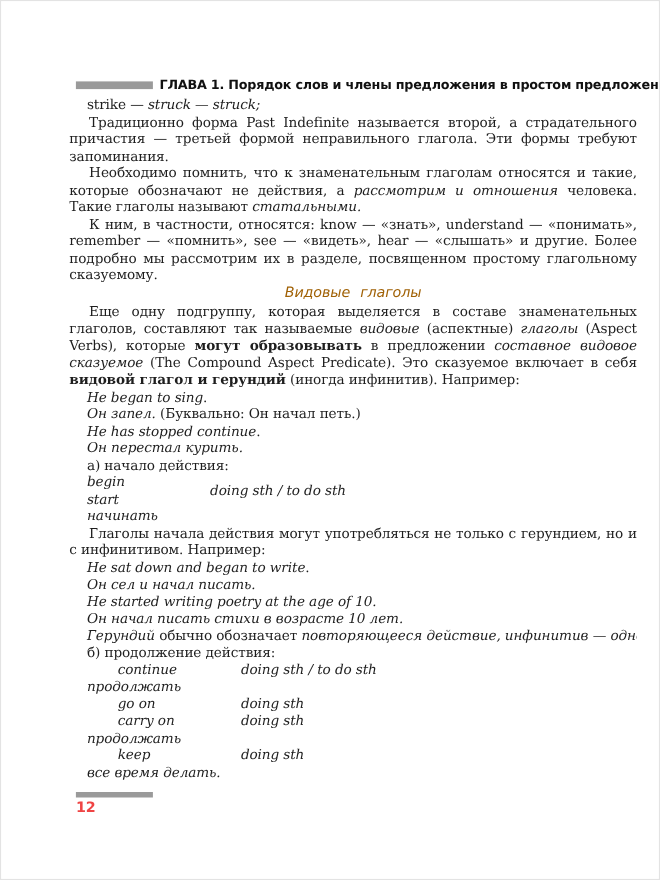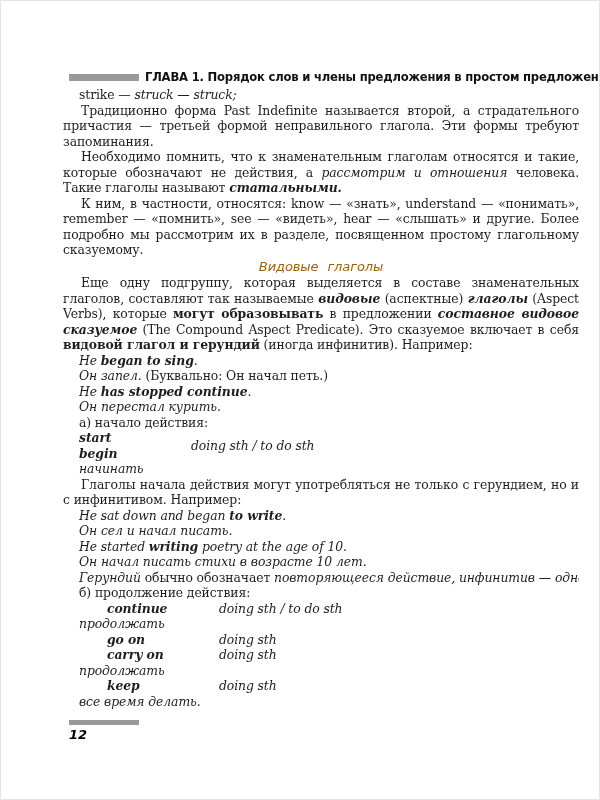--- a/index.html
+++ b/index.html
@@ -14,37 +14,37 @@
   .header-bar{width:70px;height:7px;background:#9a9a9a;margin-right:6px;flex:none;}
   .header-title{
     font-family:"DejaVu Sans","Liberation Sans",sans-serif;
     font-weight:bold;font-size:11.6px;white-space:nowrap;letter-spacing:-0.2px;color:#111;
   }
   .content{position:absolute;left:62px;top:86px;width:516px;overflow:hidden;}
   p{margin:0;text-align:justify;text-indent:18px;}
   .line{margin:0;padding-left:16px;white-space:nowrap;}
   .it{font-style:italic;}
   .b{font-weight:bold;}
-  .bi{font-weight:bold;font-style:italic;}
+  .bi{font-weight:normal;font-style:italic;}
   .heading{
     text-align:center;margin:1px 0 1px 0;
     font-family:"DejaVu Sans","Liberation Sans",sans-serif;
     font-style:italic;font-size:13px;word-spacing:5px;color:#a16207;
   }
   .pair{position:relative;padding-left:16px;}
   .pair .pair-gloss{position:absolute;left:128px;top:50%;transform:translateY(-50%);font-style:italic;white-space:nowrap;}
   .vrow{display:flex;padding-left:16px;}
   .vrow .verb{width:112px;flex:none;margin-left:28px;}
   .vrow .gloss{font-style:italic;white-space:nowrap;}
   .ru-line{padding-left:16px;font-style:italic;}
   .footer{position:absolute;left:68px;top:719px;}
   .footer-bar{width:70px;height:5px;background:#9a9a9a;}
   .footer-page{
     font-family:"DejaVu Sans","Liberation Sans",sans-serif;
-    font-weight:bold;font-size:13px;margin-top:2px;color:#000000;font-style:italic;
+    font-weight:bold;font-size:13px;margin-top:2px;color:#ef4444;
   }
 </style>
 </head>
 <body>
 
 <div class="header">
   <div class="header-bar"></div>
   <div class="header-title">ГЛАВА 1. Порядок слов и члены предложения в простом предложении</div>
 </div>
 
@@ -64,22 +64,22 @@
 
   <div class="line"><span class="it">He </span><span class="bi">began to sing</span><span>.</span></div>
   <div class="line"><span class="it">Он запел.</span><span> (Буквально: Он начал петь.)</span></div>
   <div class="line"><span class="it">He </span><span class="bi">has stopped continue</span><span>.</span></div>
   <div class="line"><span class="it">Он перестал курить.</span></div>
 
 
   <div class="line">а) начало действия:</div>
 
   <div class="pair">
+    <div><span class="bi">begin</span></div>
     <div><span class="bi">start</span></div>
-    <div><span class="bi">begin</span></div>
     <div class="pair-gloss">doing sth / to do sth</div>
   </div>
   <div class="ru-line">начинать</div>
 
   <p>Глаголы начала действия могут употребляться не только с герундием, но и с инфинитивом. Например:</p>
 
   <div class="line"><span class="it">He sat down and began </span><span class="bi">to write</span><span>.</span></div>
   <div class="line"><span class="it">Он сел и начал писать.</span></div>
   <div class="line"><span class="it">He started </span><span class="bi">writing</span><span class="it"> poetry at the age of 10.</span></div>
   <div class="line"><span class="it">Он начал писать стихи в возрасте 10 лет.</span></div>

